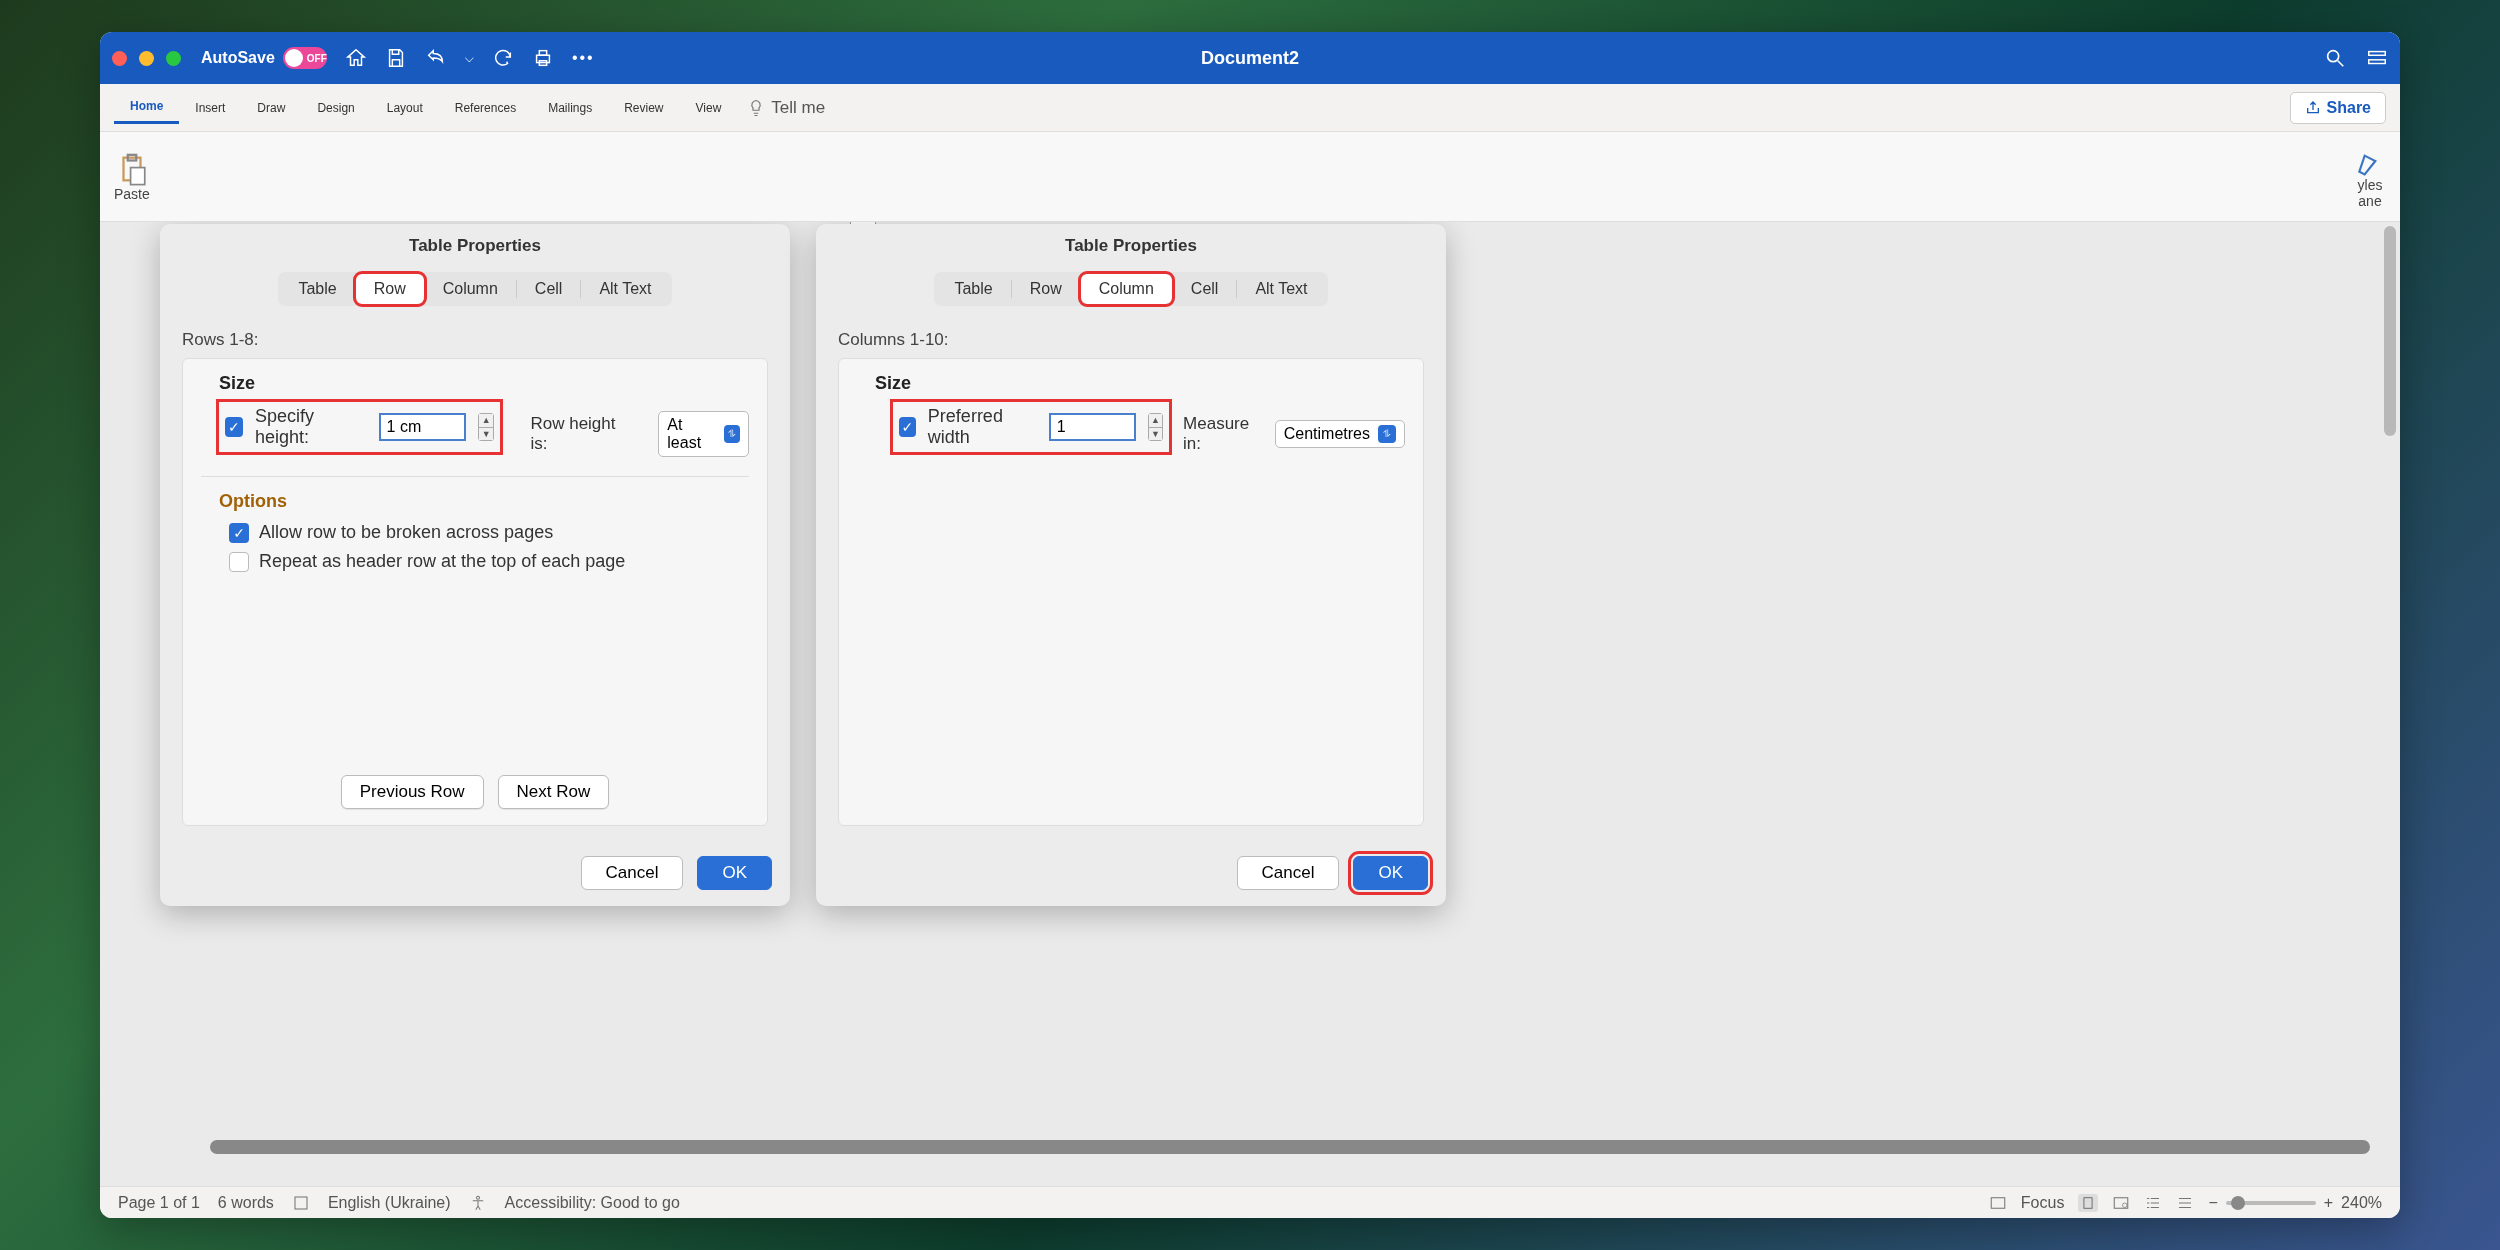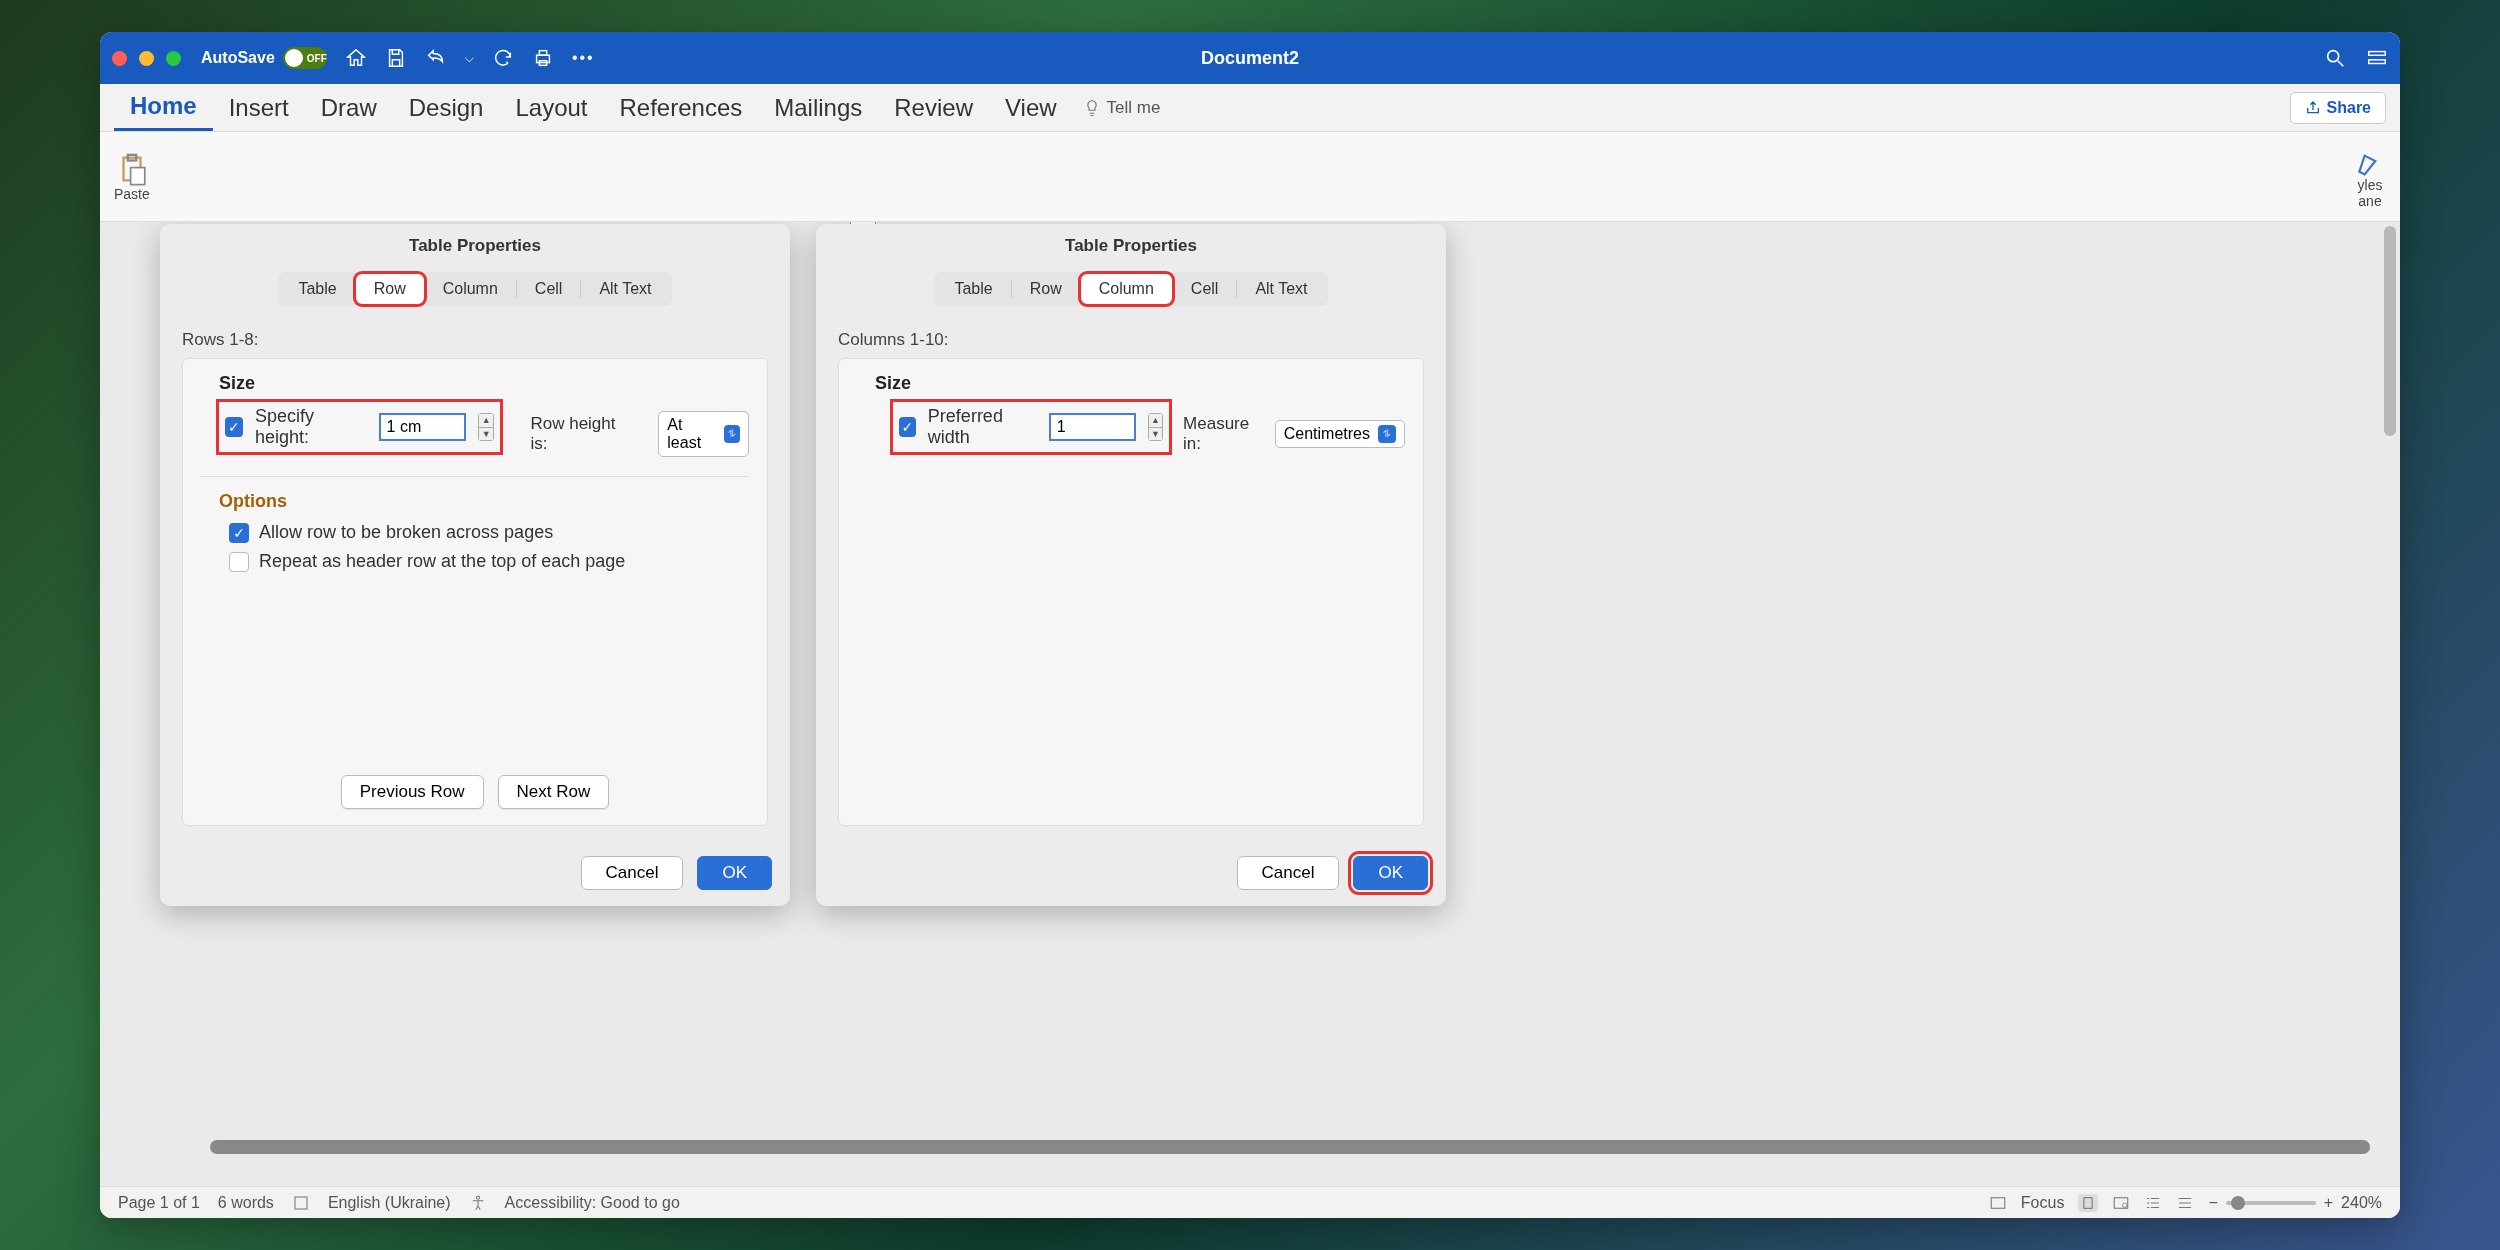--- a/index.html
+++ b/index.html
@@ -3,29 +3,29 @@
 <meta charset="utf-8">
 <style>
 * { box-sizing: border-box; margin: 0; padding: 0; font-family: -apple-system, BlinkMacSystemFont, "Segoe UI", Helvetica, Arial, sans-serif; }
 body { background: linear-gradient(135deg, #1e3a1e 0%, #2d6e3e 30%, #0d3d2d 60%, #3a5590 100%); width: 2500px; height: 1250px; padding: 32px 100px; }
 .window { background: #fff; border-radius: 12px; overflow: hidden; box-shadow: 0 10px 40px rgba(0,0,0,0.3); height: 100%; display: flex; flex-direction: column; }
 .titlebar { background: #185abd; height: 52px; display: flex; align-items: center; padding: 0 12px; color: #fff; position: relative; }
 .traffic { display: flex; gap: 12px; margin-right: 20px; }
 .dot { width: 15px; height: 15px; border-radius: 50%; }
 .dot.r { background: #ff5f57; } .dot.y { background: #febc2e; } .dot.g { background: #28c840; }
 .autosave { display: flex; align-items: center; gap: 8px; font-size: 16px; font-weight: 600; margin-right: 18px; }
-.toggle { width: 44px; height: 22px; background: #4d7c0f; border-radius: 11px; position: relative; display:flex; align-items:center;}
+.toggle { width: 44px; height: 22px; background: #ec4899; border-radius: 11px; position: relative; display:flex; align-items:center;}
 .toggle::before { content: ""; width: 18px; height: 18px; background: #fff; border-radius: 50%; position: absolute; left: 2px; }
 .toggle span { font-size:10px; color:#fff; margin-left:24px; font-weight:600;}
 .tb-icons { display: flex; gap: 18px; align-items: center; }
 .tb-icon { width: 22px; height: 22px; fill: #fff; }
 .doc-title { position: absolute; left: 50%; transform: translateX(-50%); font-size: 18px; font-weight: 600; }
 .tb-right { margin-left: auto; display: flex; gap: 20px; align-items: center; }
 .ribbon-tabs { background: #f3f2f1; height: 48px; display: flex; align-items: center; padding: 0 14px; border-bottom: 1px solid #ddd; }
-.rtab { padding: 8px 16px; font-size: 24px; color: #333; cursor: pointer; }
+.rtab { padding: 8px 16px; font-size: 12px; color: #333; cursor: pointer; }
 .rtab.active { color: #185abd; font-weight: 600; border-bottom: 3px solid #185abd; }
 .tellme { display: flex; align-items: center; gap: 6px; font-size: 17px; color: #555; margin-left: 10px; }
 .share-btn { margin-left: auto; border: 1px solid #ccc; background: #fff; padding: 6px 14px; border-radius: 5px; display: flex; align-items: center; gap: 6px; font-size: 16px; color: #185abd; font-weight: 600; }
 .ribbon { background: #f8f8f8; height: 90px; border-bottom: 1px solid #ddd; display: flex; align-items: center; padding: 0 14px; position: relative; }
 .paste-grp { display: flex; flex-direction: column; align-items: center; font-size: 14px; color: #444; }
 .paste-grp svg { width: 34px; height: 34px; }
 .styles-pane { margin-left: auto; display: flex; flex-direction: column; align-items: center; font-size: 14px; color: #444; }
 .styles-pane svg { width: 32px; height: 32px; }
 .content { flex: 1; background: #eaeaea; position: relative; overflow: hidden; }
 .table-strip { position: absolute; left: 750px; top: 0; width: 26px; }

